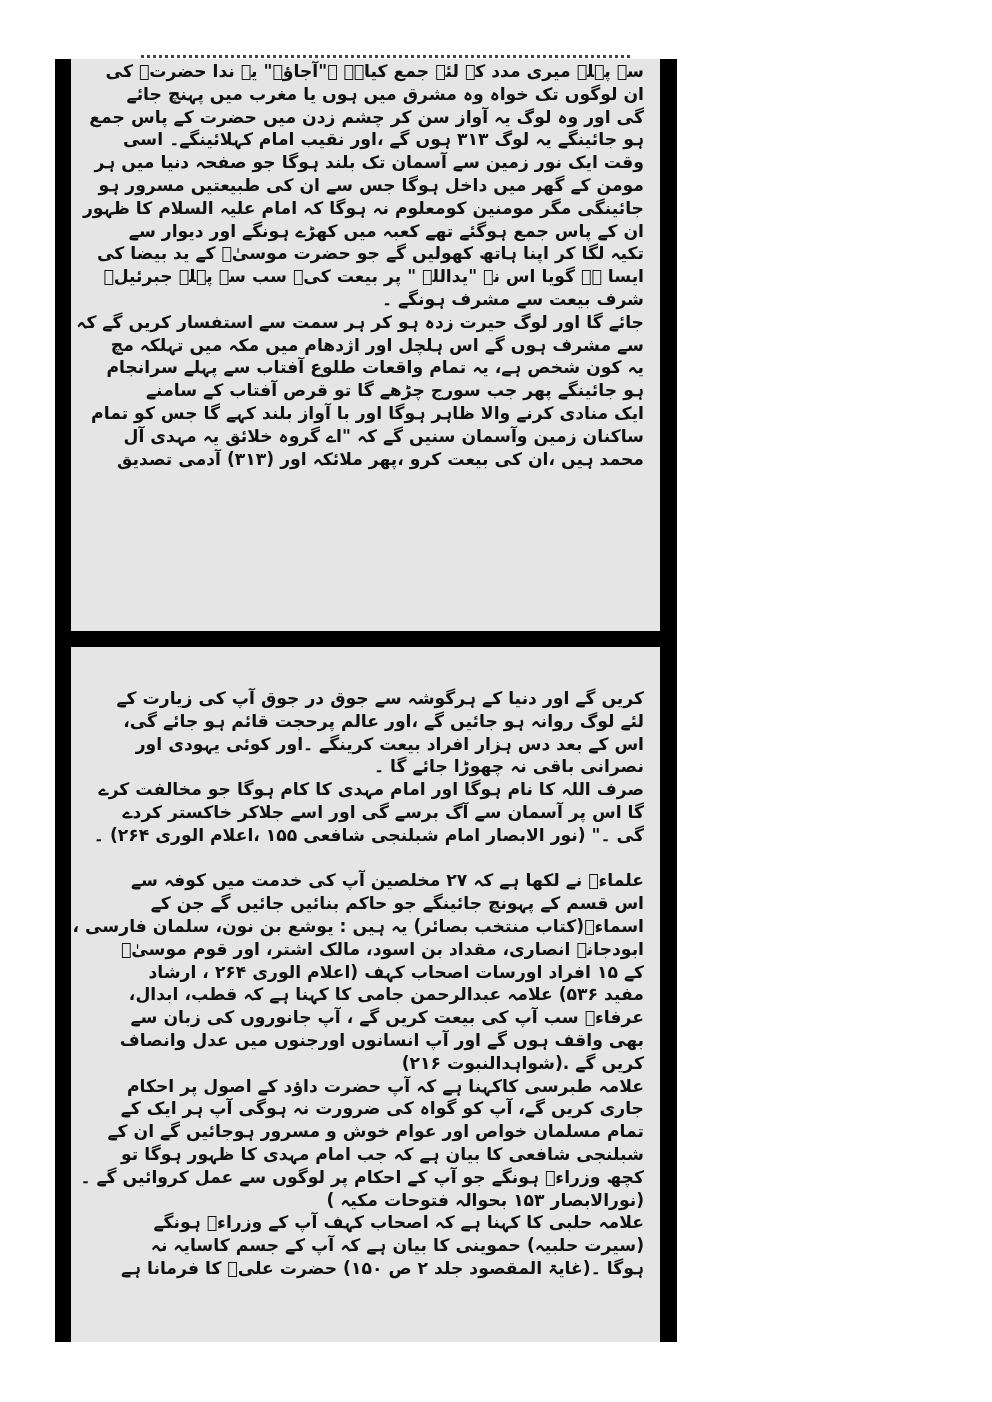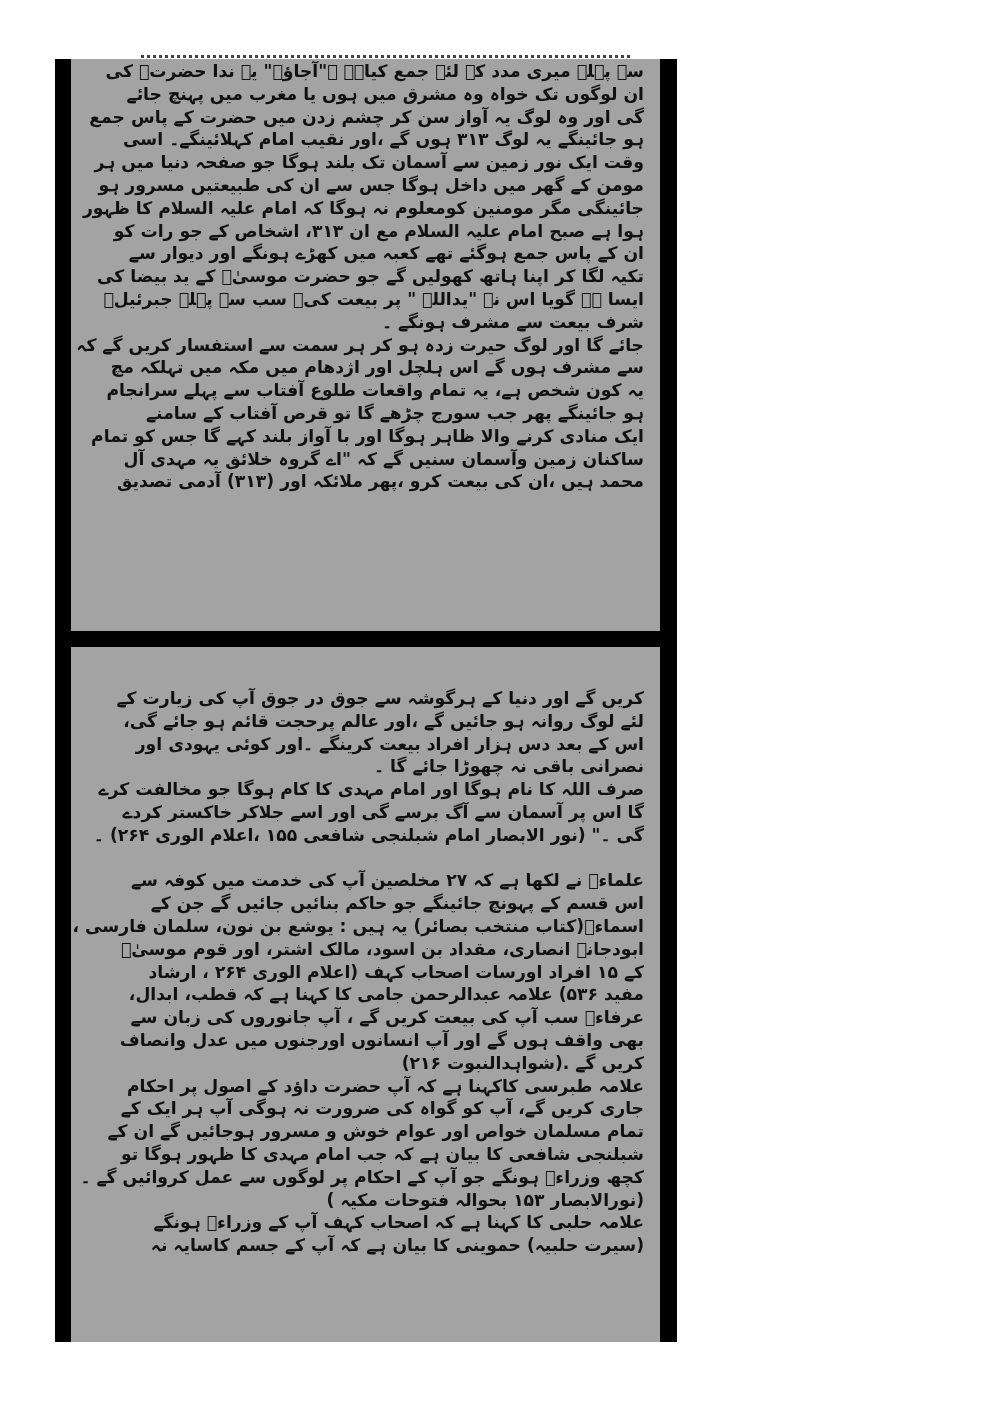--- a/index.html
+++ b/index.html
@@ -17,21 +17,21 @@
   .scan-strip {
     position: absolute;
     left: 55px;
     top: 59px;
     width: 622px;
     height: 1283px;
     background: #000000;
   }
   .page-panel {
     position: absolute;
-    background: #a3a3a3;
+    background: #e5e5e5;
     left: 71px;
     width: 589px;
   }
   #panel-1 { top: 59px; height: 572px; }
   #panel-2 { top: 647px; height: 695px; }
   .clip-top {
     position: absolute;
     left: 0; right: 0;
     top: -4px;
     height: 6px;
@@ -76,21 +76,20 @@
       <span></span>
     </div>
   <div class="text-block">
     <span class="line">سے پہلے میری مدد کے لئے جمع کیاہے ۔"آجاؤ۔" یہ ندا حضرتؑ کی</span>
     <span class="line">ان لوگوں تک خواہ وہ مشرق میں ہوں یا مغرب میں پہنچ جائے</span>
     <span class="line">گی اور وہ لوگ یہ آواز سن کر چشم زدن میں حضرت کے پاس جمع</span>
     <span class="line">ہو جائینگے یہ لوگ ۳۱۳ ہوں گے ،اور نقیب امام  کہلائینگے۔ اسی</span>
     <span class="line">وقت ایک نور زمین سے آسمان تک بلند ہوگا جو صفحہ دنیا میں ہر</span>
     <span class="line">مومن کے گھر میں   داخل ہوگا جس سے ان کی طبیعتیں مسرور ہو</span>
     <span class="line">جائینگی مگر مومنین کومعلوم نہ ہوگا کہ امام علیہ السلام کا ظہور</span>
-    <span class="line">ہوا ہے صبح امام علیہ السلام مع ان ۳۱۳، اشخاص کے جو رات کو</span>
     <span class="line">ان کے پاس جمع ہوگئے تھے کعبہ میں کھڑے ہونگے اور دیوار سے</span>
     <span class="line">تکیہ لگا کر اپنا ہاتھ کھولیں گے جو حضرت موسیٰؑ کے ید بیضا کی</span>
     <span class="line">ایسا ہے گویا اس نے "یداللہ " پر بیعت کی۔ سب سے پہلے جبرئیلؑ</span>
     <span class="line">شرف بیعت سے مشرف ہونگے ۔</span>
     <span class="line">جائے گا اور لوگ حیرت زدہ ہو کر ہر سمت سے استفسار کریں گے کہ</span>
     <span class="line">سے مشرف ہوں گے اس ہلچل اور اژدھام میں مکہ میں تہلکہ مچ</span>
     <span class="line">یہ کون شخص ہے، یہ تمام واقعات طلوع آفتاب سے پہلے سرانجام</span>
     <span class="line">ہو جائینگے پھر جب سورج چڑھے گا تو قرص آفتاب کے سامنے</span>
     <span class="line">ایک منادی کرنے والا ظاہر ہوگا اور با آواز بلند کہے گا جس کو تمام</span>
     <span class="line">ساکنان زمین وآسمان سنیں گے کہ "اے گروہ خلائق یہ مہدی آل</span>
@@ -118,14 +117,15 @@
     <span class="line">بھی واقف ہوں گے اور آپ انسانوں اورجنوں میں عدل وانصاف</span>
     <span class="line">کریں گے .(شواہدالنبوت ۲۱۶)</span>
     <span class="line">علامہ طبرسی کاکہنا ہے کہ آپ حضرت داؤد کے اصول پر احکام</span>
     <span class="line">جاری کریں گے، آپ کو گواہ کی ضرورت نہ ہوگی آپ ہر ایک کے</span>
     <span class="line">تمام مسلمان خواص اور عوام خوش و مسرور ہوجائیں گے ان کے</span>
     <span class="line">شبلنجی شافعی کا بیان ہے کہ جب امام مہدی کا ظہور ہوگا تو</span>
     <span class="line">کچھ وزراءؑ ہونگے جو آپ کے احکام پر لوگوں سے عمل کروائیں گے ۔</span>
     <span class="line">(نورالابصار ۱۵۳ بحوالہ فتوحات مکیہ )</span>
     <span class="line">علامہ حلبی کا کہنا ہے کہ اصحاب کہف آپ کے وزراءؑ ہونگے</span>
     <span class="line">(سیرت حلبیہ) حموینی کا بیان ہے کہ آپ کے جسم کاسایہ نہ</span>
+    <span class="line">ہوگا ۔(غایۃ المقصود جلد ۲ ص ۱۵۰) حضرت علیؑ کا فرمانا ہے</span>
   </div>
 </div>
 
 </body></html>

